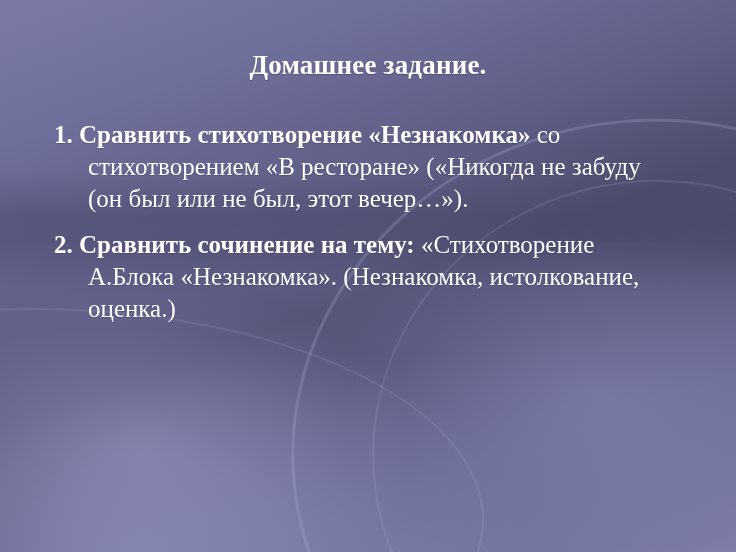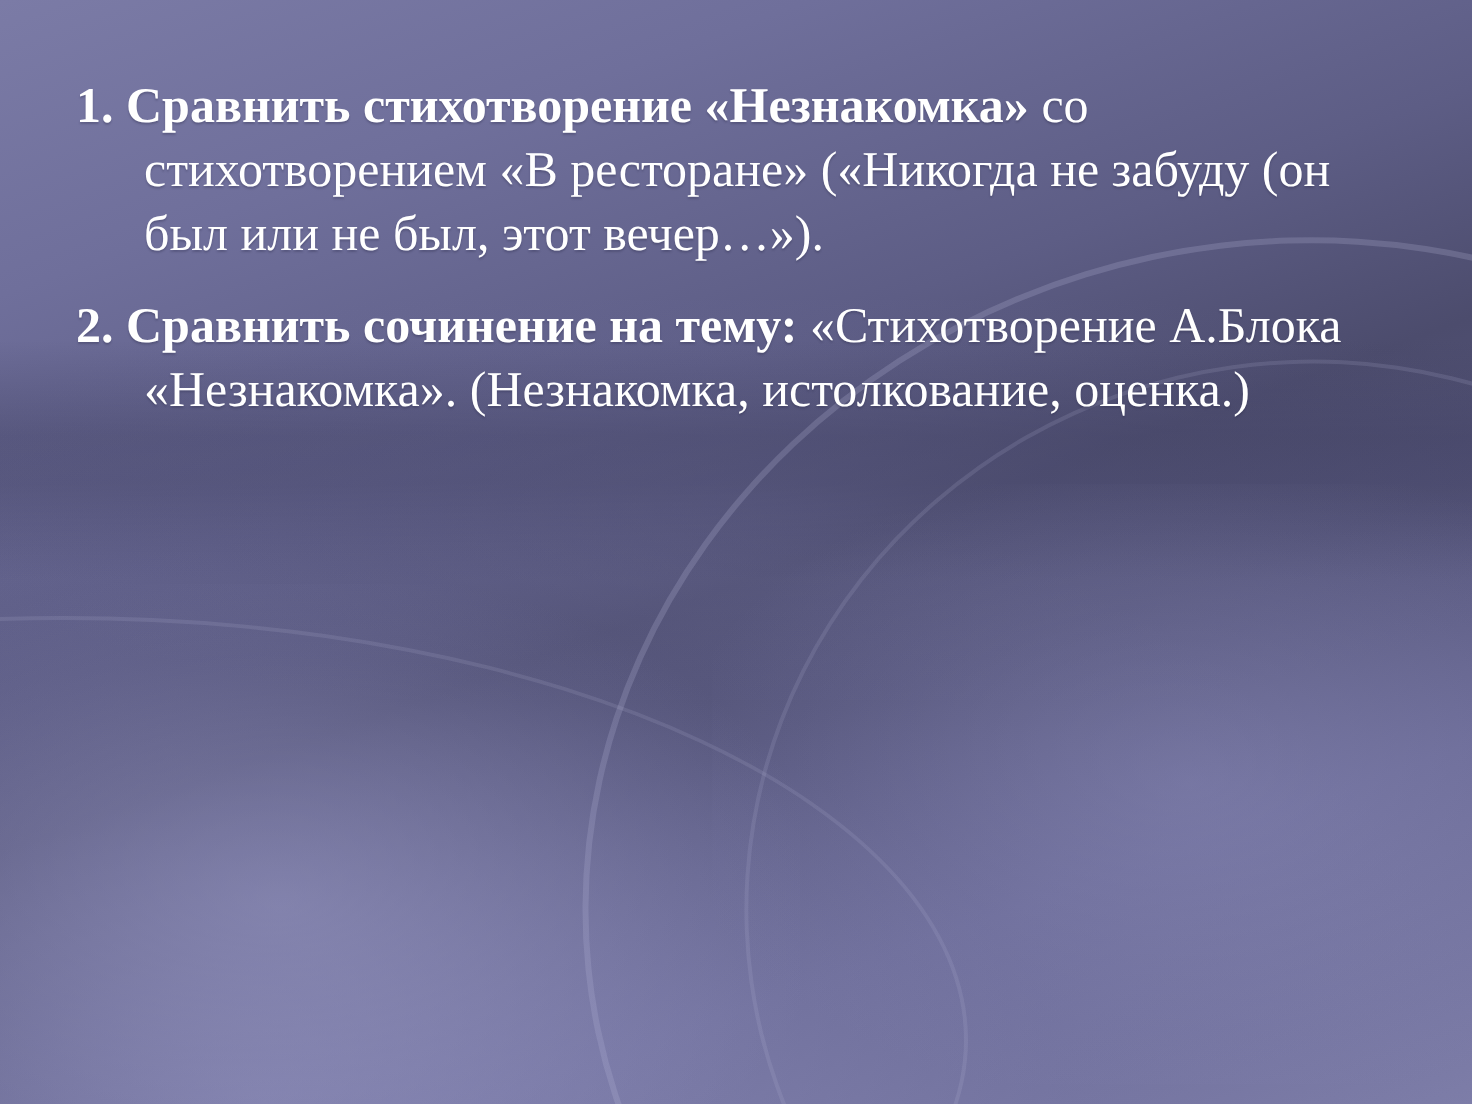--- a/index.html
+++ b/index.html
@@ -97,20 +97,21 @@
     padding: 38px 60px 0 38px;
   }
   .body-item {
     color: #ffffff;
     font-size: 25px;
     line-height: 1.28;
     margin-bottom: 14px;
     padding-left: 34px;
     text-indent: -34px;
     text-shadow: 0 1px 1px rgba(40,40,70,0.30);
+    margin-left: 16px;
   }
   .body-item .num {
     font-weight: bold;
   }
   .body-item .lead {
     font-weight: bold;
   }
 </style>
 </head>
 <body>
@@ -120,20 +121,21 @@
   <div class="glow g3"></div>
   <div class="band"></div>
   <div class="swirl s1"></div>
   <div class="swirl s2"></div>
   <div class="swirl s3"></div>
   <div class="glow g1"></div>
   <div class="glow g2"></div>
 
   <div class="content">
 
+    <h1 class="slide-title">Домашнее задание.</h1>
 
     <ul class="body-list">
       <li class="body-item">
         <span class="num">1.</span>
         <span class="lead">Сравнить стихотворение «Незнакомка»</span><span> со стихотворением «В ресторане» («Никогда не забуду (он был или не был, этот вечер…»).</span>
       </li>
       <li class="body-item">
         <span class="num">2.</span>
         <span class="lead">Сравнить сочинение на тему:</span><span> «Стихотворение А.Блока «Незнакомка». (Незнакомка, истолкование, оценка.)</span>
       </li>

